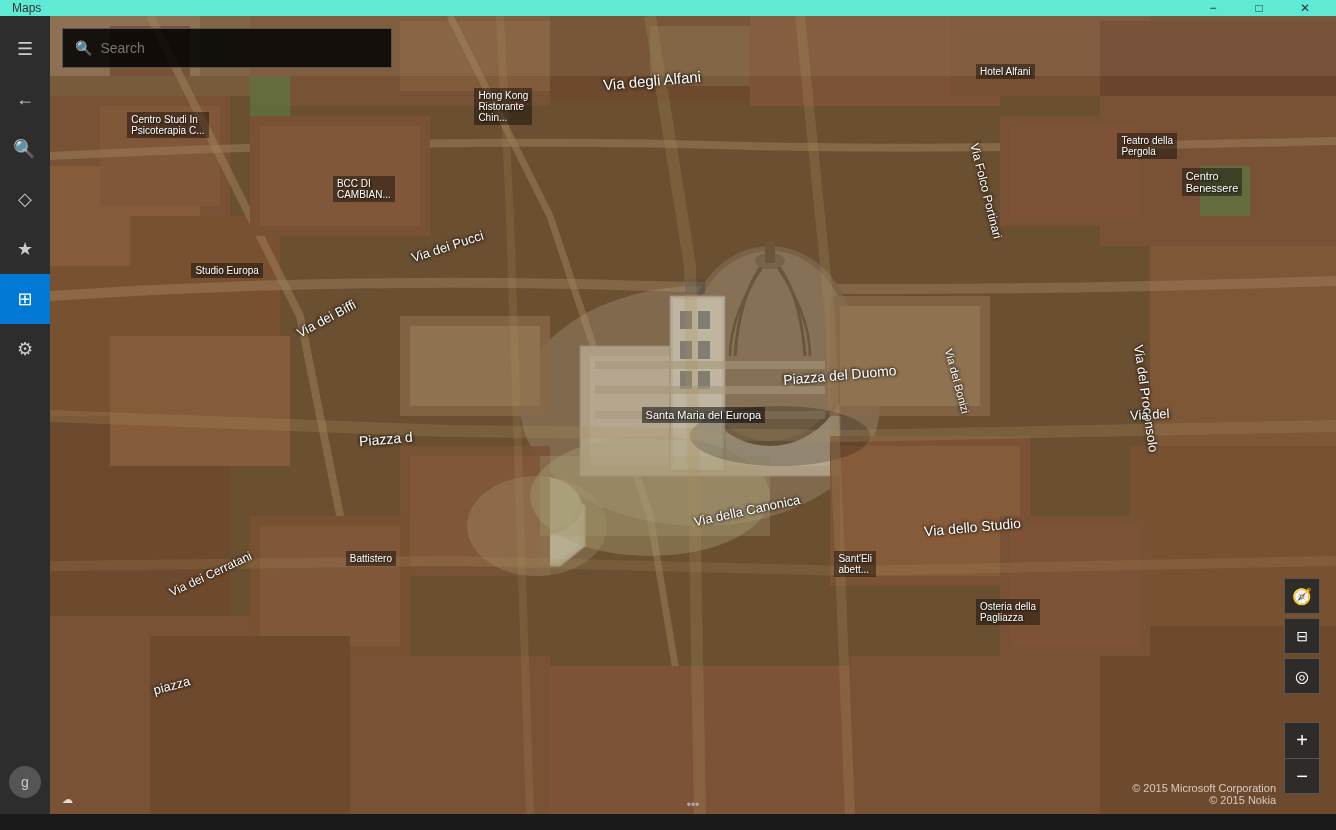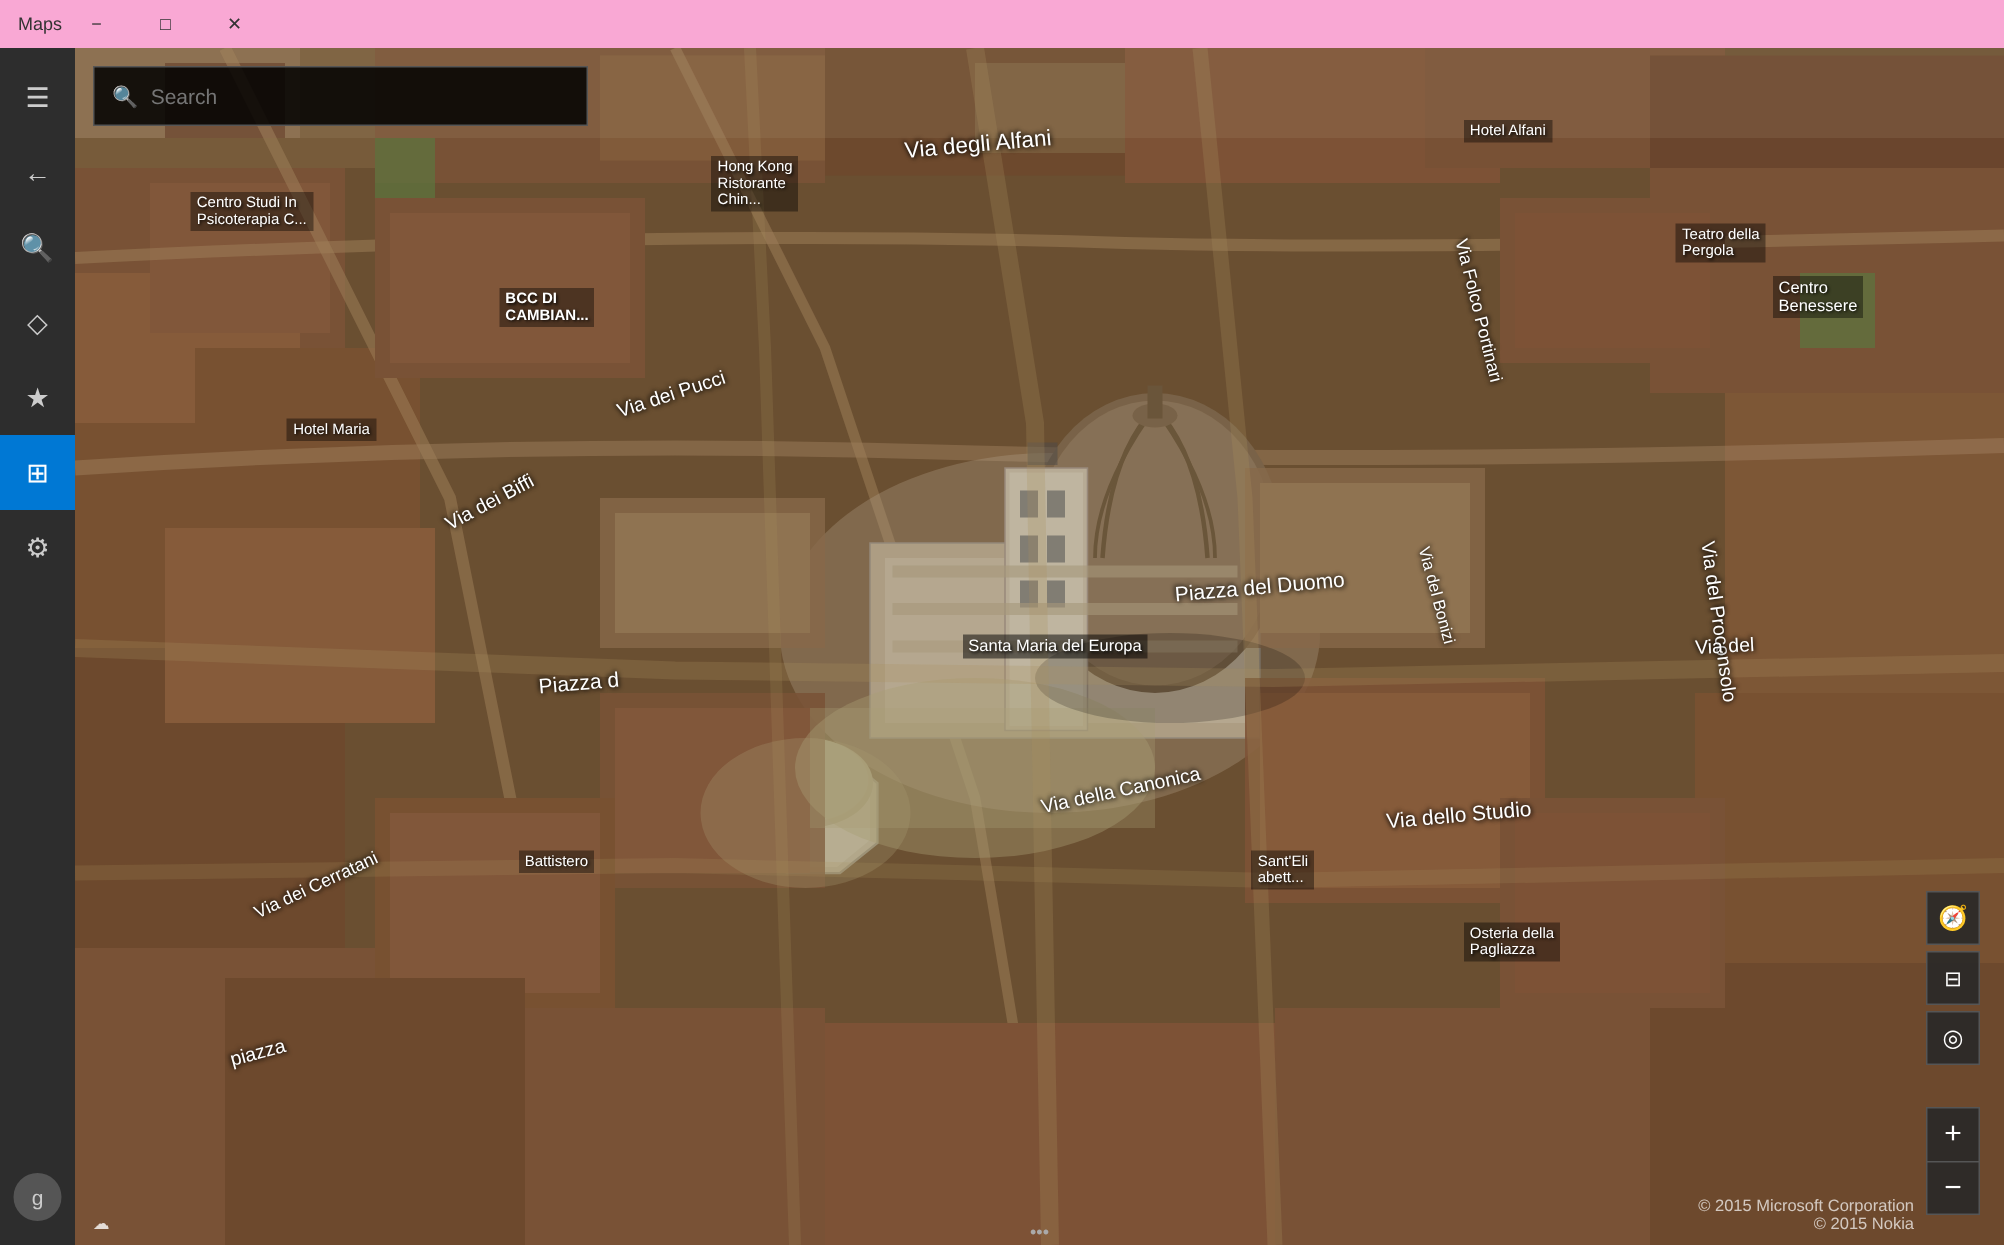--- a/index.html
+++ b/index.html
@@ -1,25 +1,25 @@
 <!DOCTYPE html>
 <html><head>
   <meta charset="utf-8">
   <style>
     * { margin: 0; padding: 0; box-sizing: border-box; }
     body { width: 1336px; height: 830px; overflow: hidden; font-family: 'Segoe UI', sans-serif; background: #1a1a1a; }
 
     
     .titlebar {
       width: 100%;
-      height: 32px;
-      background: #f9a8d4;
-      display: flex;
-      align-items: center;
-      justify-content: flex-start;
+      height: 16px;
+      background: #5eead4;
+      display: flex;
+      align-items: center;
+      justify-content: space-between;
       padding: 0 8px;
       position: relative;
       z-index: 100;
     }
     .titlebar-title {
       font-size: 12px;
       color: #333;
       margin-left: 4px;
     }
     .titlebar-controls {
@@ -411,22 +411,22 @@
     <div class="street-label" style="top:44%;left:57%;transform:rotate(-5deg);font-size:14px;">Piazza del Duomo</div>
     <div class="street-label" style="top:47%;left:81%;transform:rotate(82deg);font-size:13px;">Via del Proconsolo</div>
     <div class="street-label" style="top:21%;left:69%;transform:rotate(76deg);font-size:12px;">Via Folco Portinari</div>
     <div class="street-label" style="top:52%;left:24%;transform:rotate(-5deg);font-size:14px;">Piazza d</div>
     <div class="street-label" style="top:49%;left:84%;transform:rotate(-3deg);font-size:13px;">Via del</div>
     <div class="street-label" style="top:69%;left:9%;transform:rotate(-25deg);font-size:12px;">Via dei Cerratani</div>
     <div class="street-label" style="top:83%;left:8%;transform:rotate(-15deg);font-size:13px;">piazza</div>
     <div class="street-label" style="top:45%;left:68%;transform:rotate(75deg);font-size:11px;">Via del Bonizi</div>
 
     <div class="poi-label" style="top:12%;left:6%;font-size:10px;">Centro Studi In<br>Psicoterapia C...</div>
-    <div class="poi-label" style="top:20%;left:22%;font-size:10px;font-weight:bold;">BCC DI<br>CAMBIAN...</div>
-    <div class="poi-label" style="top:31%;left:11%;font-size:10px;">Hotel Maria</div>
+    <div class="poi-label" style="top:20%;left:22%;font-size:10px;">BCC DI<br>CAMBIAN...</div>
+    <div class="poi-label" style="top:31%;left:11%;font-size:10px;">Studio Europa</div>
     <div class="poi-label" style="top:9%;left:33%;font-size:10px;">Hong Kong<br>Ristorante<br>Chin...</div>
     <div class="poi-label" style="top:6%;left:72%;font-size:10px;">Hotel Alfani</div>
     <div class="poi-label" style="top:12%;left:83%;font-size:10px;margin-top:21px;">Teatro della<br>Pergola</div>
     <div class="poi-label" style="top:19%;left:88%;font-size:11px;">Centro<br>Benessere</div>
     <div class="poi-label" style="top:49%;left:46%;font-size:11px;background:rgba(0,0,0,0.5);">Santa Maria del Europa</div>
     <div class="poi-label" style="top:67%;left:23%;font-size:10px;">Battistero</div>
     <div class="poi-label" style="top:73%;left:72%;font-size:10px;">Osteria della<br>Pagliazza</div>
     <div class="poi-label" style="top:67%;left:61%;font-size:10px;">Sant'Eli<br>abett...</div>
 
     <div class="search-bar">

